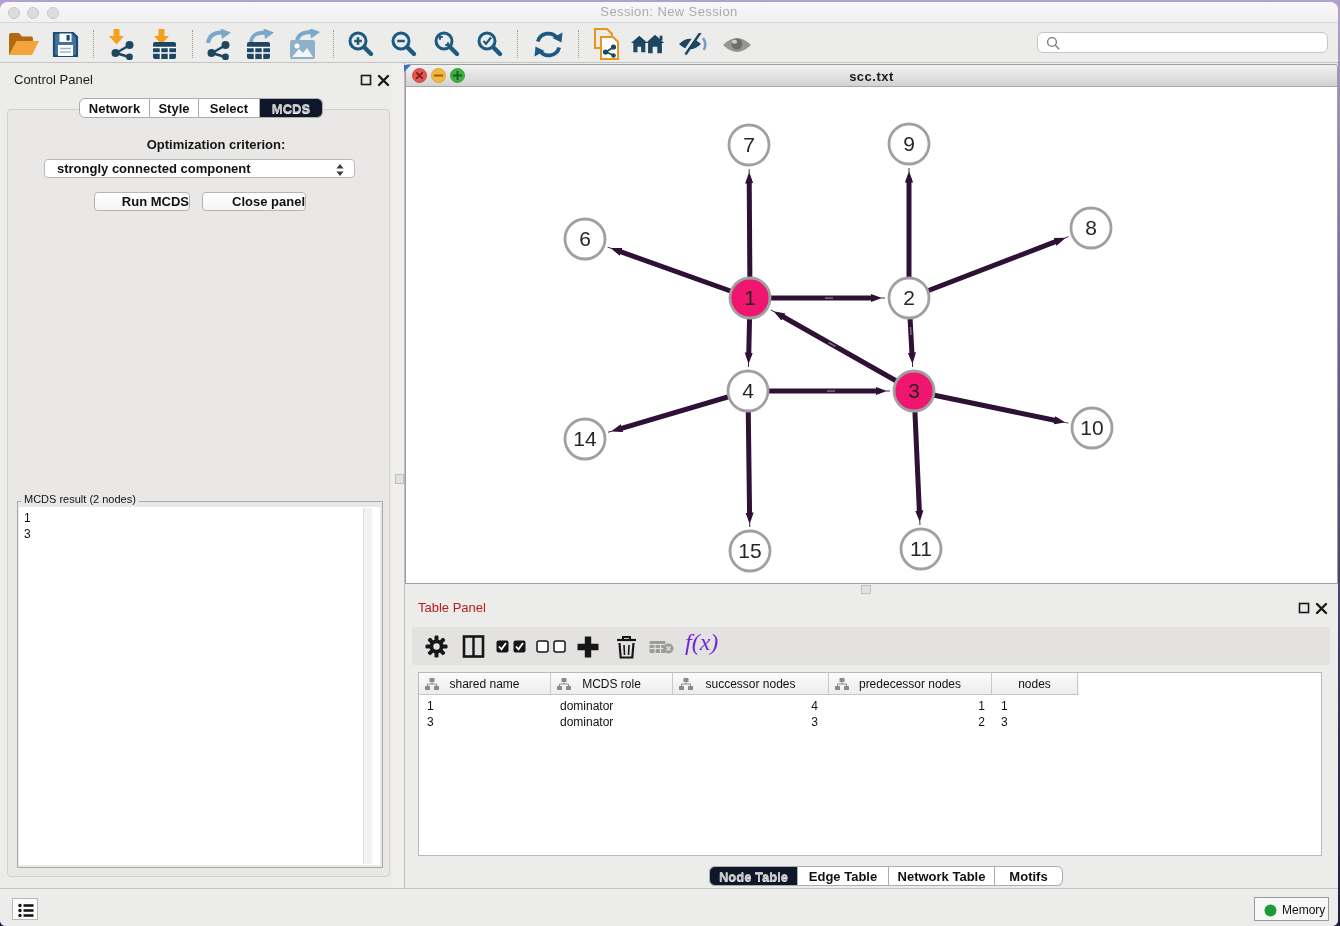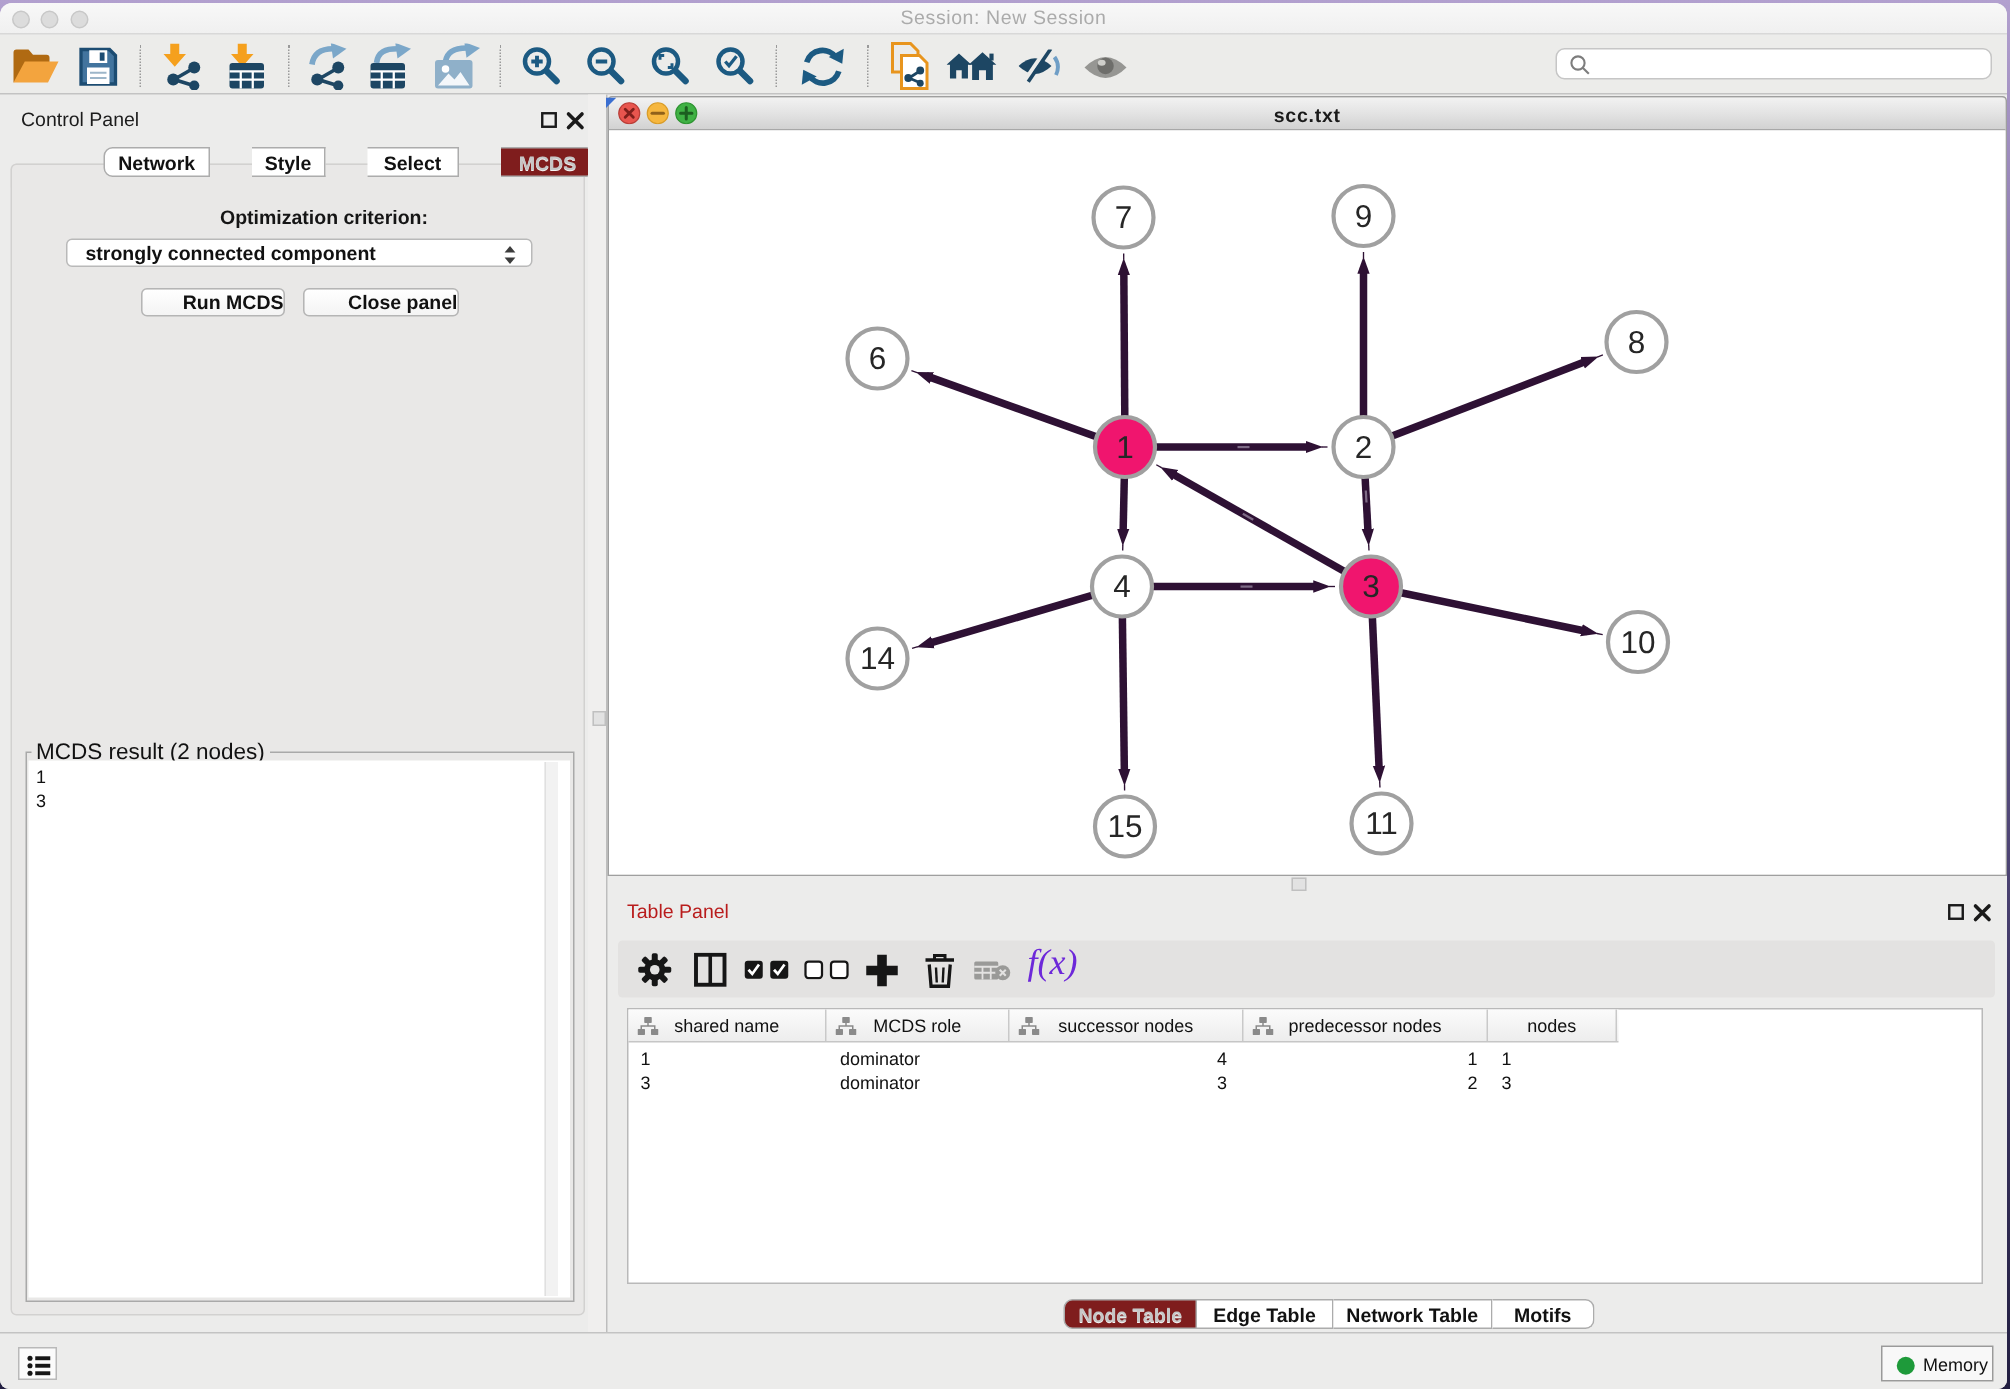--- a/index.html
+++ b/index.html
@@ -17,28 +17,28 @@
 .tbi { position:absolute; }
 
 #search { position:absolute; left:1037px; top:30px; width:291px; height:21px; background:#fff; border:1px solid #c6c6c6; border-radius:6px; }
 
 #cp-title { position:absolute; left:14px; top:70px; font-size:13px; color:#1c1c1c; }
 
 .tabseg { position:absolute; display:flex; font-size:13px; font-weight:bold; color:#111; }
 .tabseg .t { background:#fff; border:1px solid #acacac; border-left:none; padding:0 0; display:flex; align-items:center; justify-content:center; height:100%; }
 .tabseg .t.first { border-left:1px solid #acacac; border-radius:6px 0 0 6px; }
 .tabseg .t.last { border-radius:0 6px 6px 0; }
-.tabseg .t.sel { background:#7f1d1d; color:#c6c6c6; text-shadow:0 1px 0 #f5f5f5; }
+.tabseg .t.sel { background:#0f172a; color:#c6c6c6; text-shadow:0 1px 0 #f5f5f5; }
 #cp-panel { position:absolute; left:7px; top:107px; width:383px; height:768px; background:#e9e8e7; border:1px solid #d2d1d0; border-radius:4px; }
 #cp-panel-top { position:absolute; left:7px; top:107px; width:383px; height:16px; background:#e2e1e0; border-radius:4px 4px 0 0; }
 #opt-label { position:absolute; left:16px; width:400px; top:135px; text-align:center; font-size:13px; font-weight:bold; color:#151515; }
 #combo { position:absolute; left:44px; top:157px; width:311px; height:19px; background:#fff; border:1px solid #b9b9b9; border-radius:4px; font-size:13px; font-weight:bold; color:#111; line-height:17px; padding-left:12px; }
 .btn { position:absolute; height:19px; background:linear-gradient(#ffffff,#f4f4f4); border:1px solid #b5b5b5; border-radius:4px; font-size:13px; font-weight:bold; color:#111; text-align:right; line-height:17px; }
 #fieldset { position:absolute; left:17px; top:499px; width:366px; height:367px; border:1px solid #a9a9a9; }
-#legend { position:absolute; left:21px; top:491px; background:#e9e8e7; padding:0 3px; font-size:15px; color:#111; }
+#legend { position:absolute; left:21px; top:491px; background:#e9e8e7; padding:0 3px; font-size:11px; color:#111; }
 #mcds-box { position:absolute; left:19px; top:505px; width:361px; height:358px; background:#fff; font-size:12px; color:#111; padding:3px 0 0 5px; line-height:16px; }
 #mcds-sb { position:absolute; left:363px; top:506px; width:9px; height:356px; background:#f2f2f2; border-left:1px solid #e0e0e0; }
 
 #vdiv { position:absolute; left:392px; top:61px; width:13px; height:827px; background:#f0efee; }
 #vdiv-line { position:absolute; left:404px; top:61px; width:1px; height:827px; background:#bdbdbd; }
 #vdiv-h { position:absolute; left:395px; top:472px; width:9px; height:10px; background:#e2e2e2; border:1px solid #c0c0c0; }
 
 #netwin { position:absolute; left:405px; top:62px; width:933px; height:520px; border:1px solid #9f9f9f; border-radius:3px 3px 0 0; }
 #nw-title { position:absolute; left:0; top:0; width:100%; height:22px; background:linear-gradient(#f2f2f2 0%,#e3e3e3 50%,#d2d2d2 100%); border-bottom:1px solid #a8a8a8; border-radius:3px 3px 0 0; }
 #nw-text { position:absolute; left:0; right:0; top:4px; text-align:center; font-size:13px; letter-spacing:0.5px; font-weight:bold; color:#1a1a1a; }
@@ -200,21 +200,21 @@
 
   <div id="cp-title">Control Panel</div>
   <svg class="abs" style="left:360px; top:72px;" width="12" height="12" viewBox="0 0 12 12">
       <rect x="1.5" y="1.5" width="9" height="9" fill="none" stroke="#1a1a1a" stroke-width="1.6"></rect>
     </svg>
   <svg class="abs" style="left:377px; top:72px;" width="13" height="13" viewBox="0 0 13 13">
       <path d="M2 2 L11 11 M11 2 L2 11" stroke="#1a1a1a" stroke-width="2.4" stroke-linecap="round"></path>
     </svg>
   <div id="cp-panel-top"></div>
   <div id="cp-panel"></div>
-  <div class="tabseg" style="left:69px; top:96px; height:20px;gap:28px;">
+  <div class="tabseg" style="left:79px; top:96px; height:20px;">
     <div class="t first" style="width:71px;">Network</div>
     <div class="t" style="width:49px;">Style</div>
     <div class="t" style="width:61px;">Select</div>
     <div class="t last sel" style="width:63px;">MCDS</div>
   </div>
   <div id="opt-label">Optimization criterion:</div>
   <div id="combo">strongly connected component
     <svg style="position:absolute; right:9px; top:3.5px;" width="10" height="12" viewBox="0 0 10 12">
       <path d="M5 0 L8.6 4.4 H1.4 z" fill="#3c3c3c"></path>
       <path d="M5 12 L8.6 7.6 H1.4 z" fill="#3c3c3c"></path>

